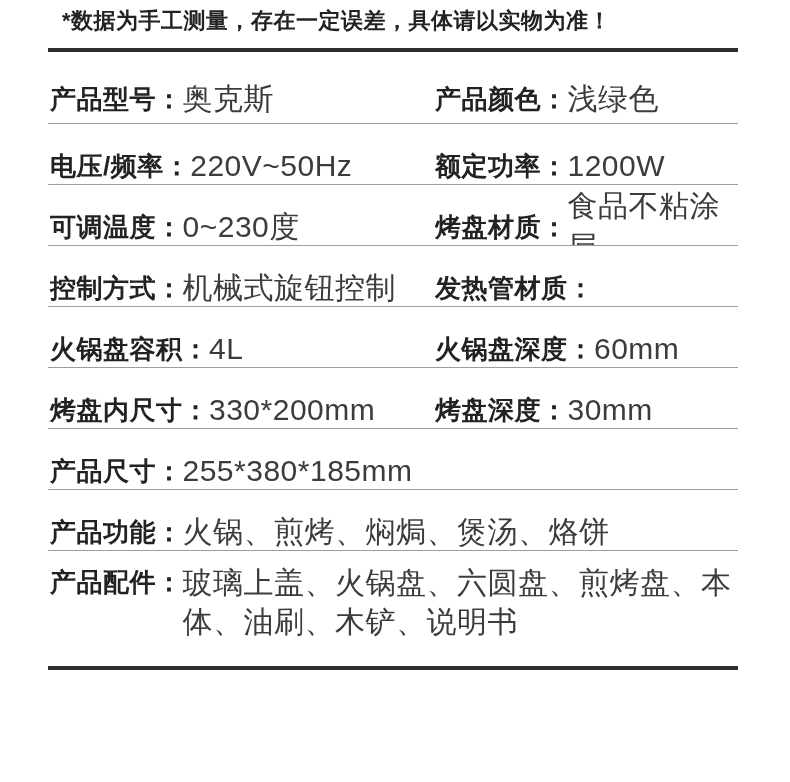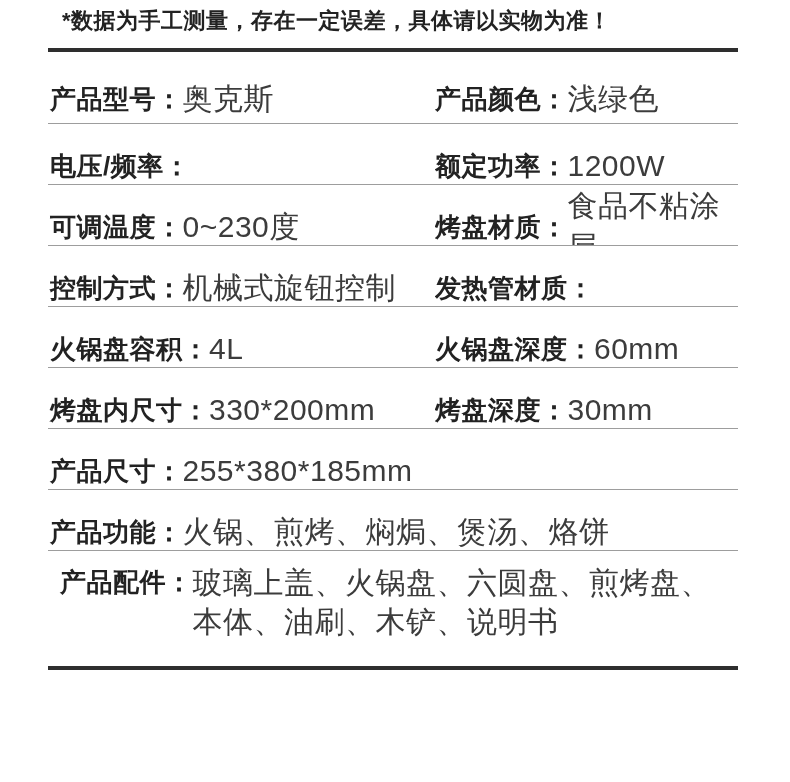--- a/index.html
+++ b/index.html
@@ -72,21 +72,20 @@
   .spec-value {
     font-size: 30px;
     font-weight: 400;
     color: var(--text-normal, #3c3c3c);
     letter-spacing: 0.5px;
   }
   
   .spec-row:last-child .spec-cell {
     align-items: flex-start;
     padding-top: 12px;
-    margin-left: 10px;
   }
   .spec-row:last-child .spec-label,
   .spec-row:last-child .spec-value {
     line-height: 39px;
   }
   .spec-row:last-child .spec-value {
     flex: 1;
     min-width: 0;
   }
 </style>
@@ -102,20 +101,21 @@
           <span class="spec-value">奥克斯</span>
         </div>
         <div class="spec-cell cell-right">
           <span class="spec-label">产品颜色：</span>
           <span class="spec-value">浅绿色</span>
         </div>
       </div>
       <div class="spec-row">
         <div class="spec-cell cell-left">
           <span class="spec-label">电压/频率：</span>
+          <span class="spec-value">220V~50Hz</span>
         </div>
         <div class="spec-cell cell-right">
           <span class="spec-label">额定功率：</span>
           <span class="spec-value">1200W</span>
         </div>
       </div>
       <div class="spec-row">
         <div class="spec-cell cell-left">
           <span class="spec-label">可调温度：</span>
           <span class="spec-value">0~230度</span>

